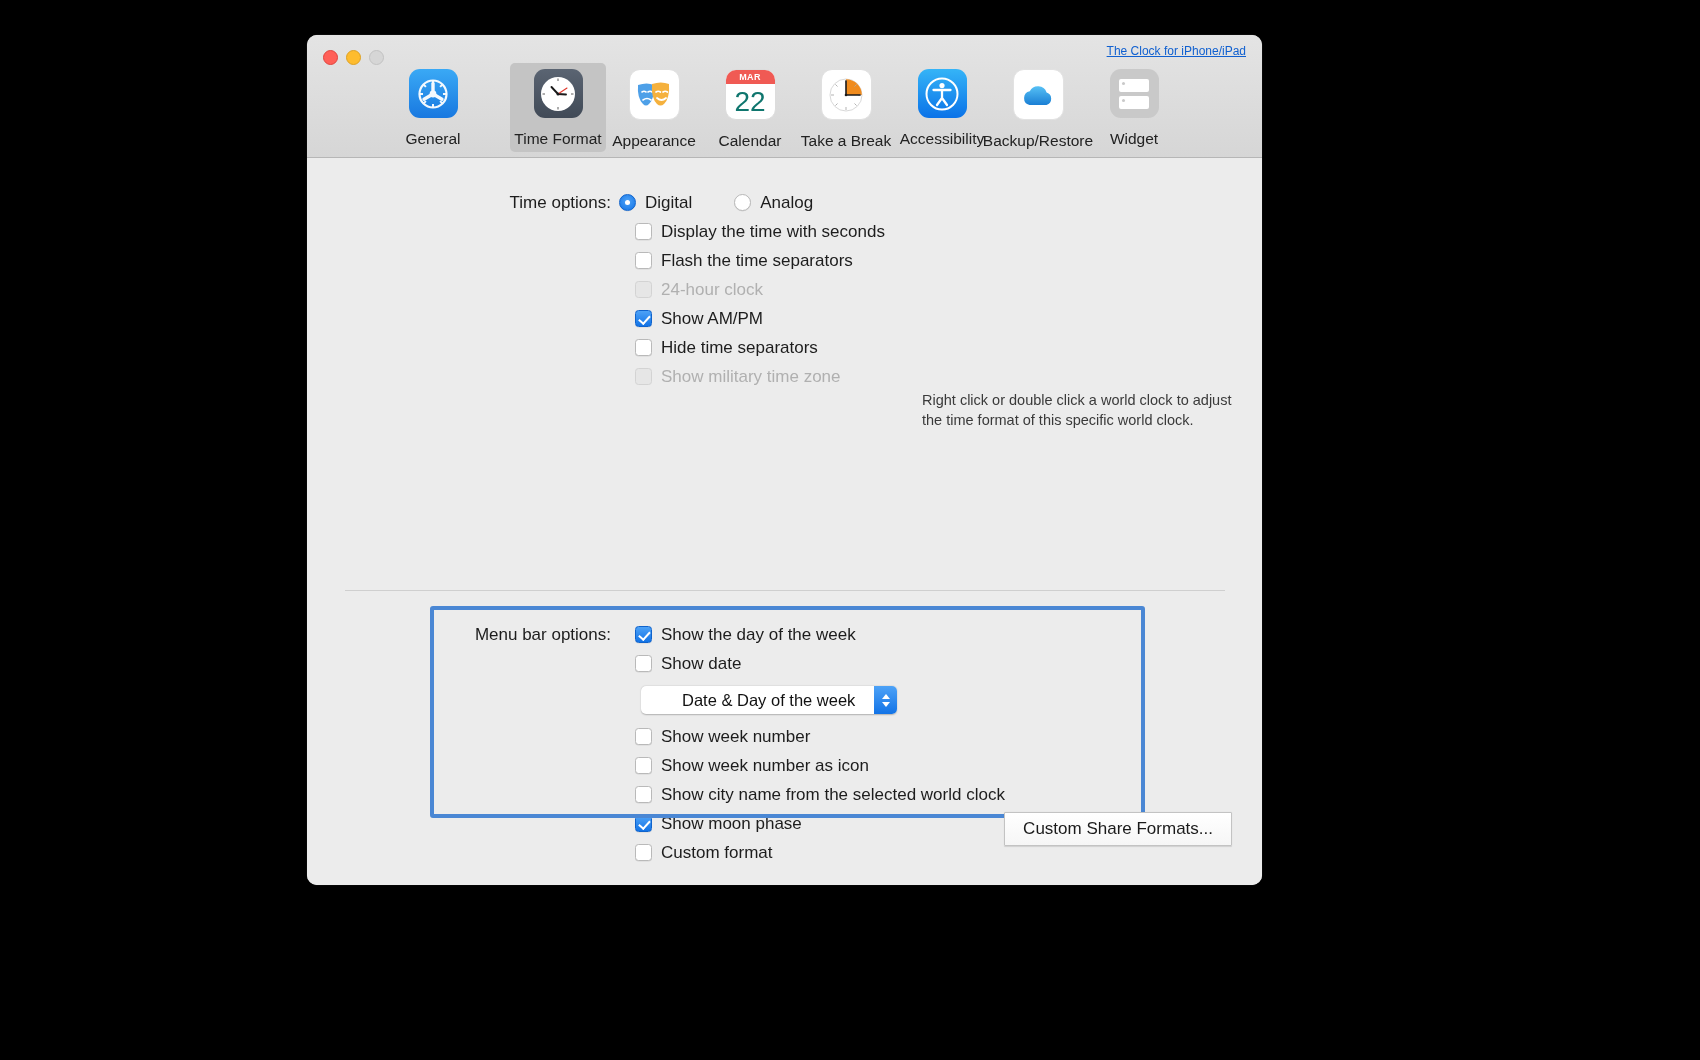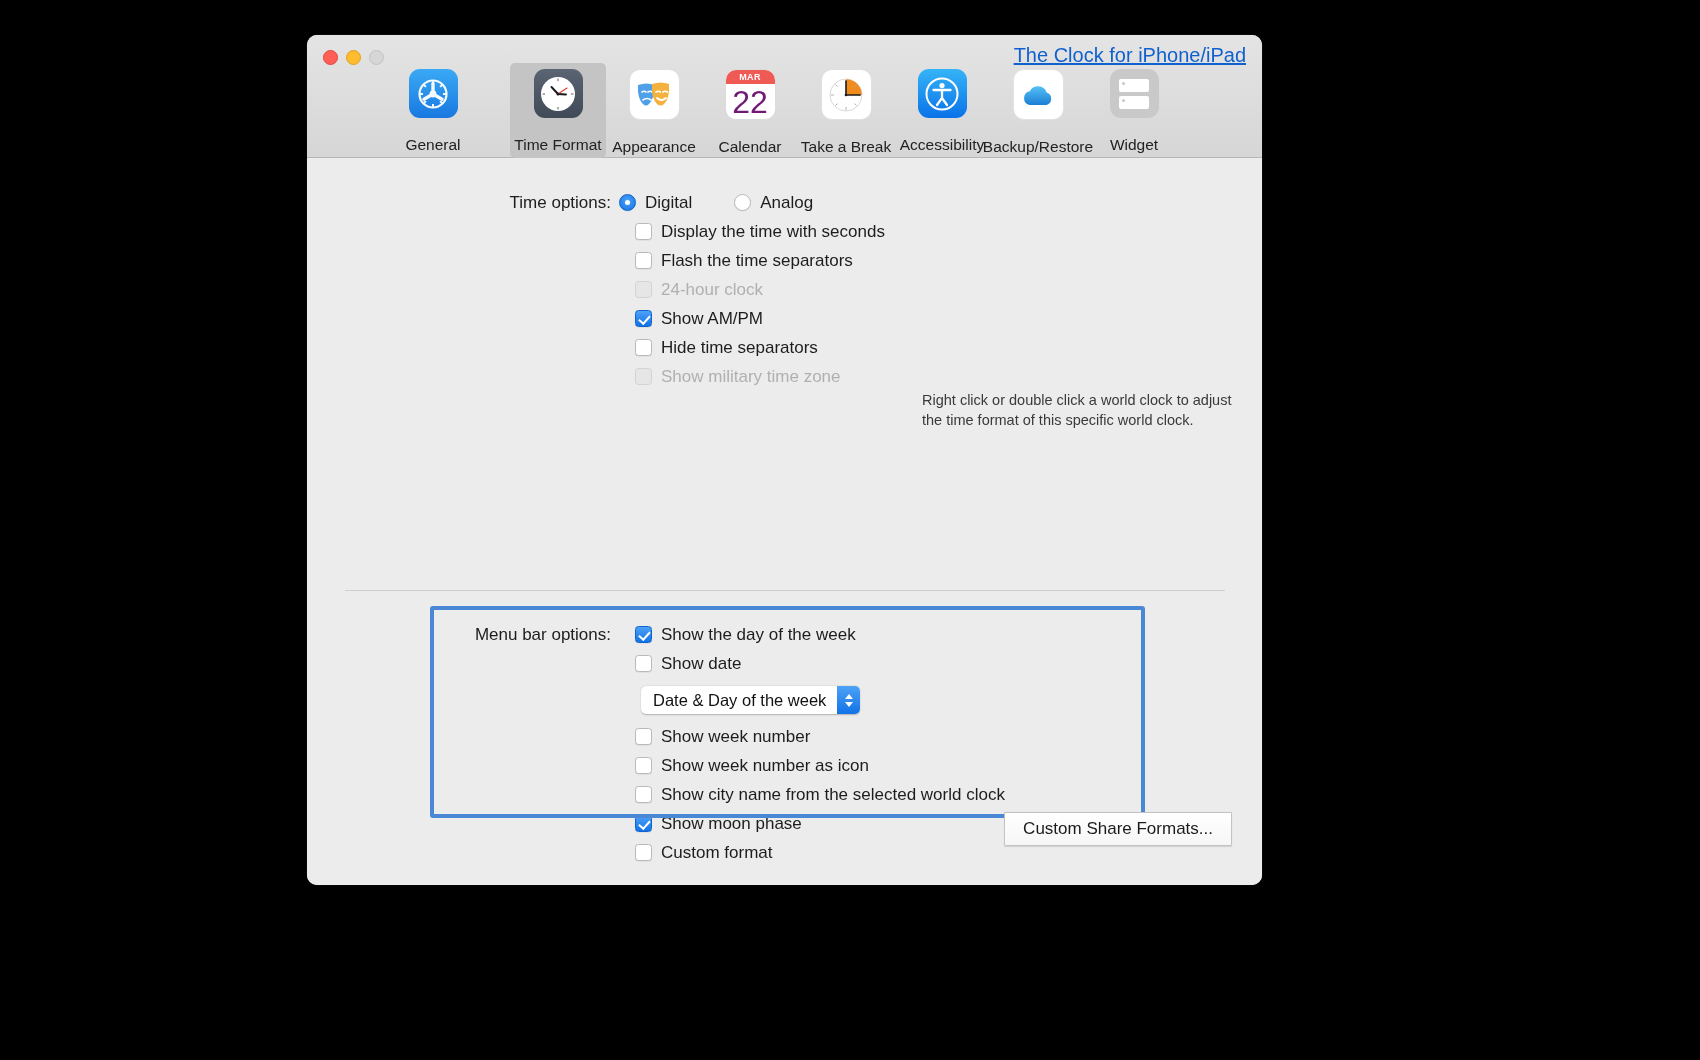--- a/index.html
+++ b/index.html
@@ -55,42 +55,42 @@
     box-sizing: border-box;
   }
   .light.close  { background: #ff5f57; border: 0.5px solid #e0443e; }
   .light.min    { background: #febc2e; border: 0.5px solid #dea123; }
   .light.zoom-l { background: #d6d6d6; border: 0.5px solid #c2c2c2; }
 
   #promo-link {
     position: absolute;
     right: 16px;
     top: 9px;
-    font-size: 20px;
+    font-size: 12px;
     color: #1060d0;
     text-decoration: underline;
     cursor: pointer;
     white-space: nowrap;
   }
 
   #tabs {
     position: absolute;
     left: 78px;
     top: 28px;
     display: flex;
     align-items: flex-start;
     gap: 0px;
   }
   .tab {
     width: 96px;
     padding: 6px 0 4px 0;
     display: flex;
     flex-direction: column;
     align-items: center;
-    gap: 18px;
+    gap: 12px;
     border-radius: 5px;
     cursor: default;
   }
   .tab.selected { background: #c4c4c4; margin-left: 29px; }
   .tab .tab-label {
     font-size: 15.5px;
     color: #222;
     white-space: nowrap;
   }
   .tab-icon {
@@ -129,22 +129,22 @@
     height: 14px;
     background: #f05a54;
     color: #fff;
     font-size: 9px;
     font-weight: bold;
     letter-spacing: 0.3px;
     display: flex; align-items: center; justify-content: center;
   }
   .ic-cal .cal-day {
     flex: 1;
-    color: #701a75;
-    font-size: 32px;
+    color: #0f766e;
+    font-size: 28px;
     display: flex; align-items: center; justify-content: center;
     line-height: 1;
   }
   
   .ic-timer {
     border-radius: 11px;
     background: #ffffff;
     border: 1px solid #e0e0e0;
     display: flex; align-items: center; justify-content: center;
   }
@@ -333,24 +333,25 @@
     height: 28px;
     margin-left: 22px;
     border-radius: 5px;
     background: #ffffff;
     box-shadow: 0 0.5px 1.5px rgba(0,0,0,0.25);
     overflow: hidden;
     cursor: default;
   }
   .popup .pv {
     display: flex; align-items: center;
-    padding: 0 11px 0 12px;
+    padding: 0 19px 0 12px;
     font-size: 16.5px;
     color: #111;
     white-space: nowrap;
+    margin-left: 29px;
   }
   .popup .parrows {
     width: 23px;
     background: linear-gradient(to bottom, #4da2f7 0%, #1273e6 100%);
     display: flex; flex-direction: column;
     align-items: center; justify-content: center;
     gap: 3px;
   }
   .popup .parrows span {
     display: block;

